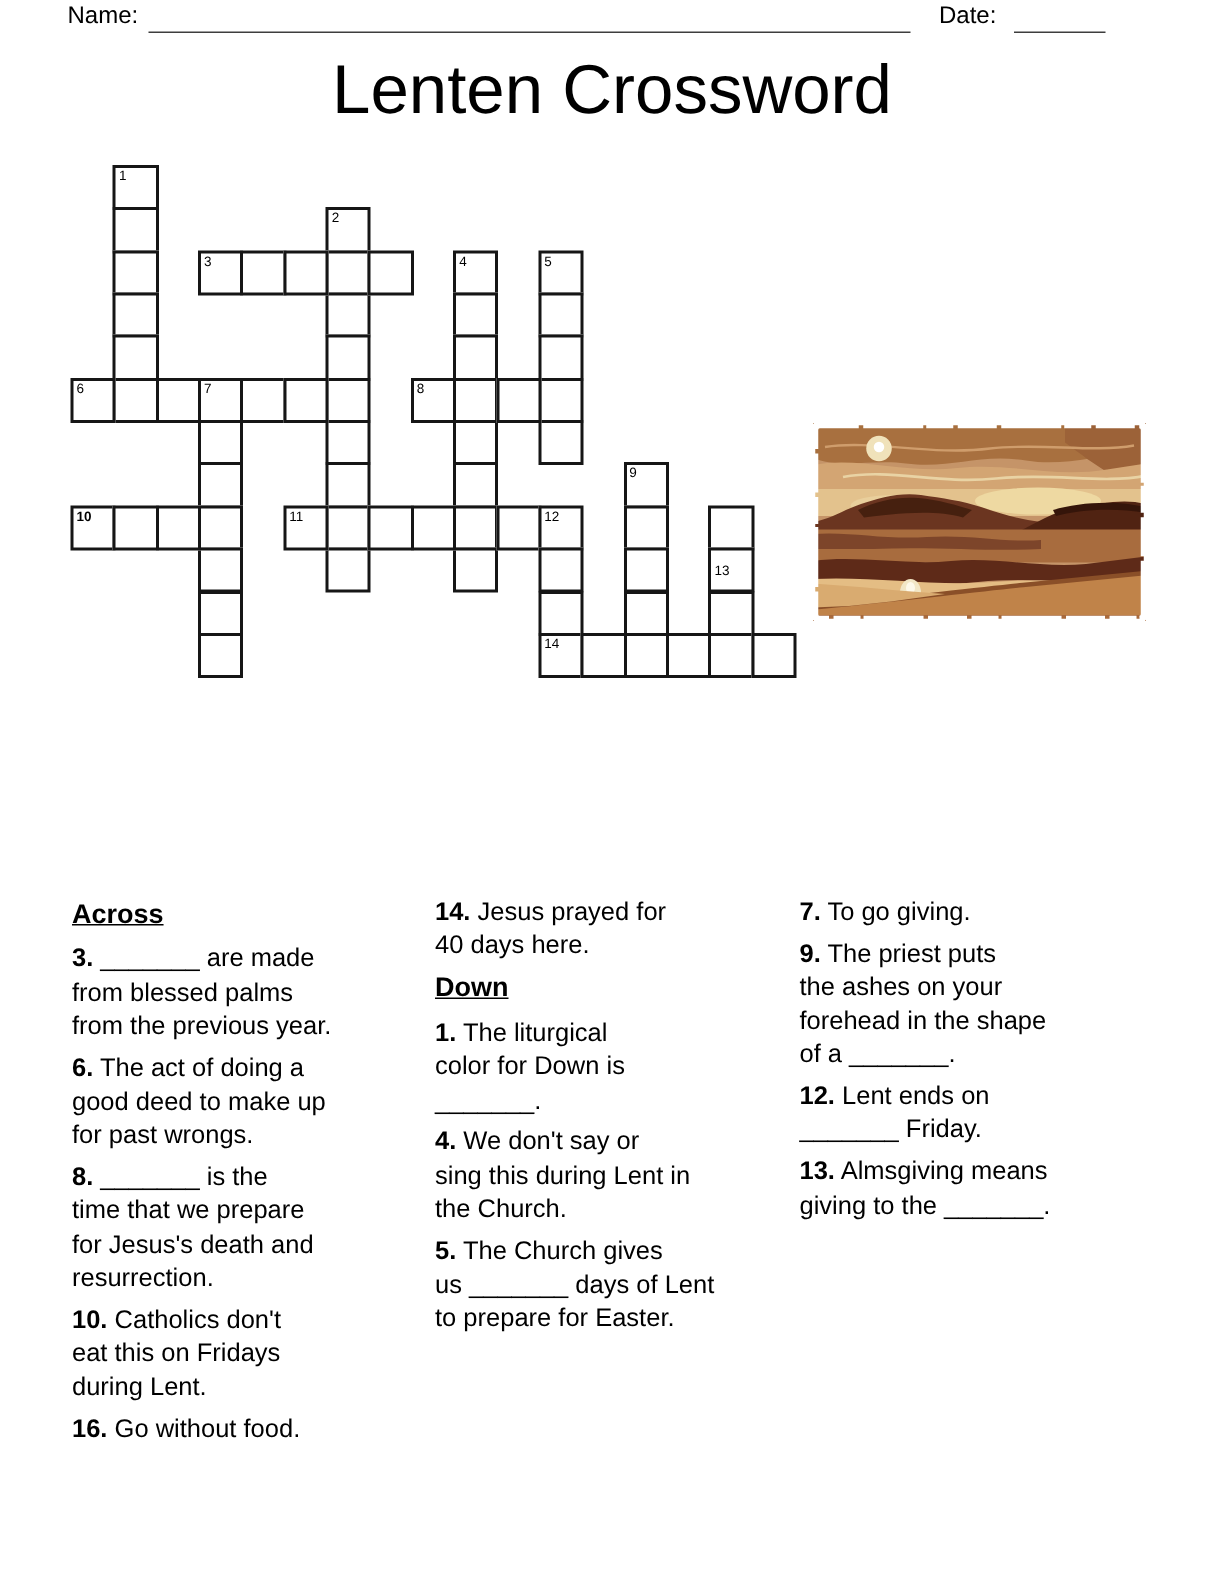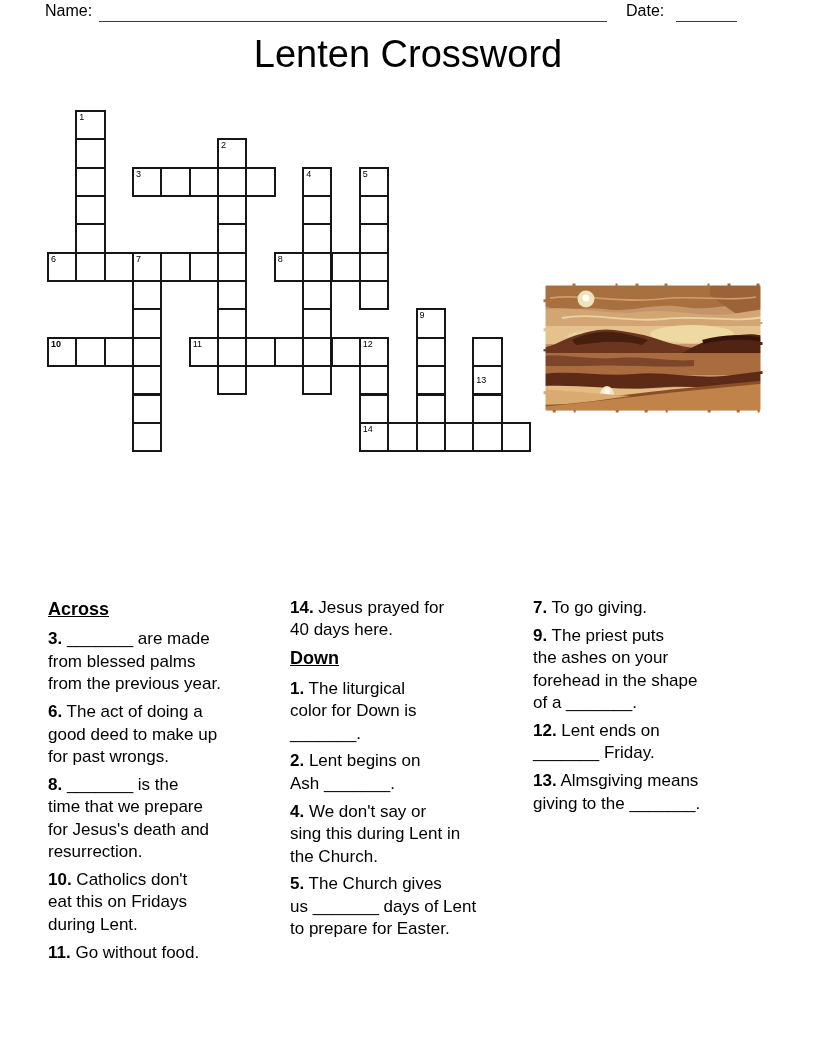--- a/index.html
+++ b/index.html
@@ -10,21 +10,21 @@
   
   .hdr-label{position:absolute; top:2px; font-size:16px; color:#000;}
   .blank-line{position:absolute; top:21px; height:0; border-bottom:1.6px solid #3d3d3d;}
   #name-label{left:45px;}
   #name-line{left:99px; width:508px;}
   #date-label{left:626px;}
   #date-line{left:676px; width:61px;}
   
   .title{
     position:absolute; left:0; right:0; top:34px; text-align:center;
-    font-size:38px; line-height:1.1; font-weight:400; letter-spacing:0px;
+    font-size:46px; line-height:1.1; font-weight:400; letter-spacing:0px;
   }
   
   #grid{position:absolute; left:47px; top:110px;}
   .cell{
     position:absolute; width:30.35px; height:30.35px; box-sizing:border-box;
     background:#fff; border:2px solid #161616; z-index:1;
   }
   .cellnum{
     position:absolute; z-index:2; font-size:9px; line-height:1; color:#000;
   }
@@ -189,31 +189,29 @@
       <p class="clue"><b>6.</b><span class="ct"> The act of doing a
 good deed to make up
 for past wrongs.</span></p>
       <p class="clue"><b>8.</b><span class="ct"> _______ is the
 time that we prepare
 for Jesus's death and
 resurrection.</span></p>
       <p class="clue"><b>10.</b><span class="ct"> Catholics don't
 eat this on Fridays
 during Lent.</span></p>
-      <p class="clue"><b>11.</b><span class="ct"> Go without food.</span></p>
+      <p class="clue"><b>16.</b><span class="ct"> Go without food.</span></p>
     </div>
   <div class="cluecol" id="cluecol-2">
       <p class="clue"><b>14.</b><span class="ct"> Jesus prayed for
 40 days here.</span></p>
       <div class="cluehead">Down</div>
       <p class="clue"><b>1.</b><span class="ct"> The liturgical
 color for Down is
 _______.</span></p>
-      <p class="clue"><b>2.</b><span class="ct"> Lent begins on
-Ash _______.</span></p>
       <p class="clue"><b>4.</b><span class="ct"> We don't say or
 sing this during Lent in
 the Church.</span></p>
       <p class="clue"><b>5.</b><span class="ct"> The Church gives
 us _______ days of Lent
 to prepare for Easter.</span></p>
     </div>
   <div class="cluecol" id="cluecol-3">
       <p class="clue"><b>7.</b><span class="ct"> To go giving.</span></p>
       <p class="clue"><b>9.</b><span class="ct"> The priest puts

